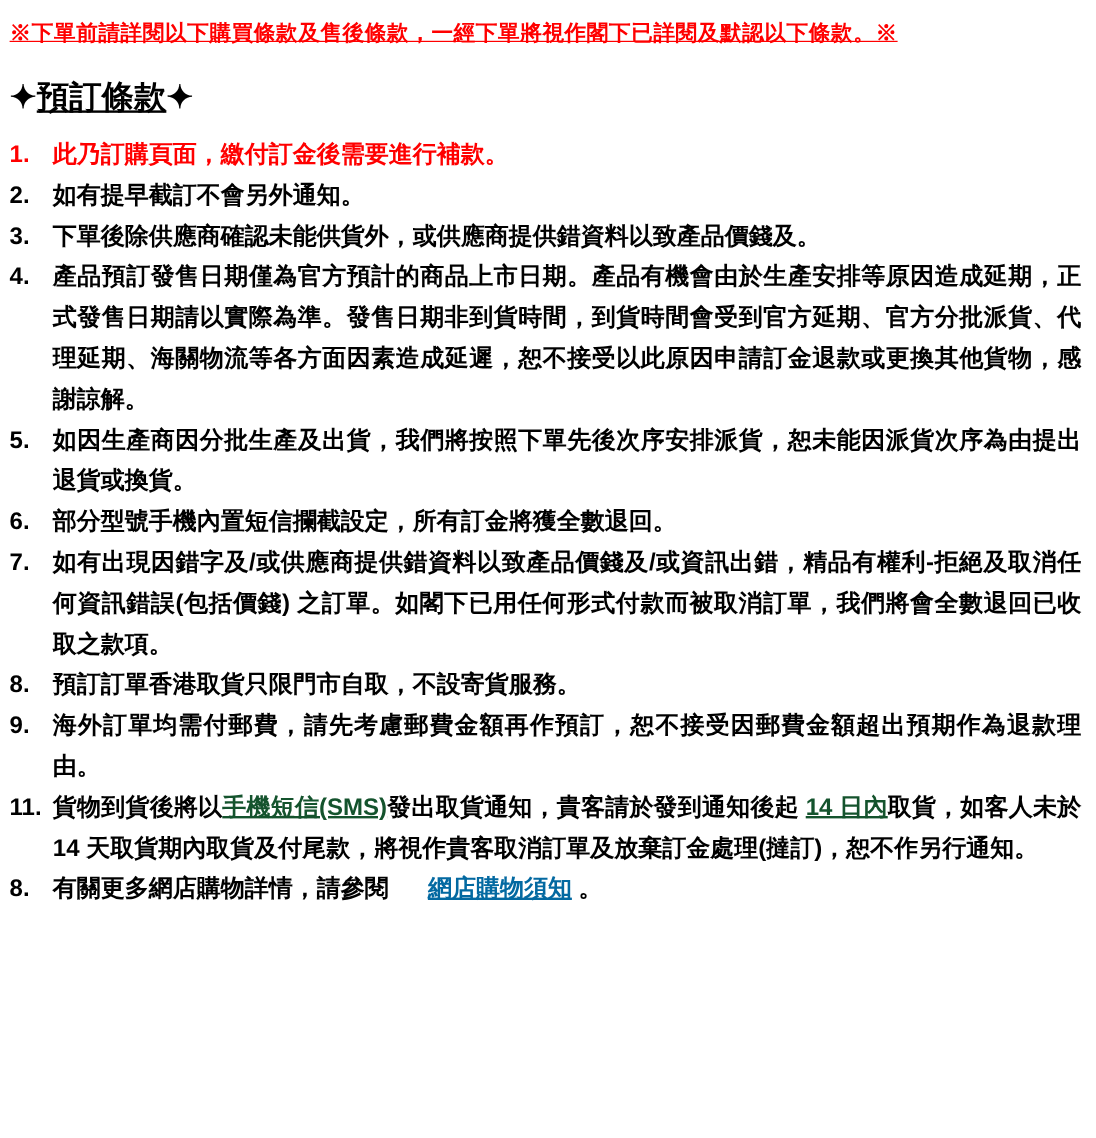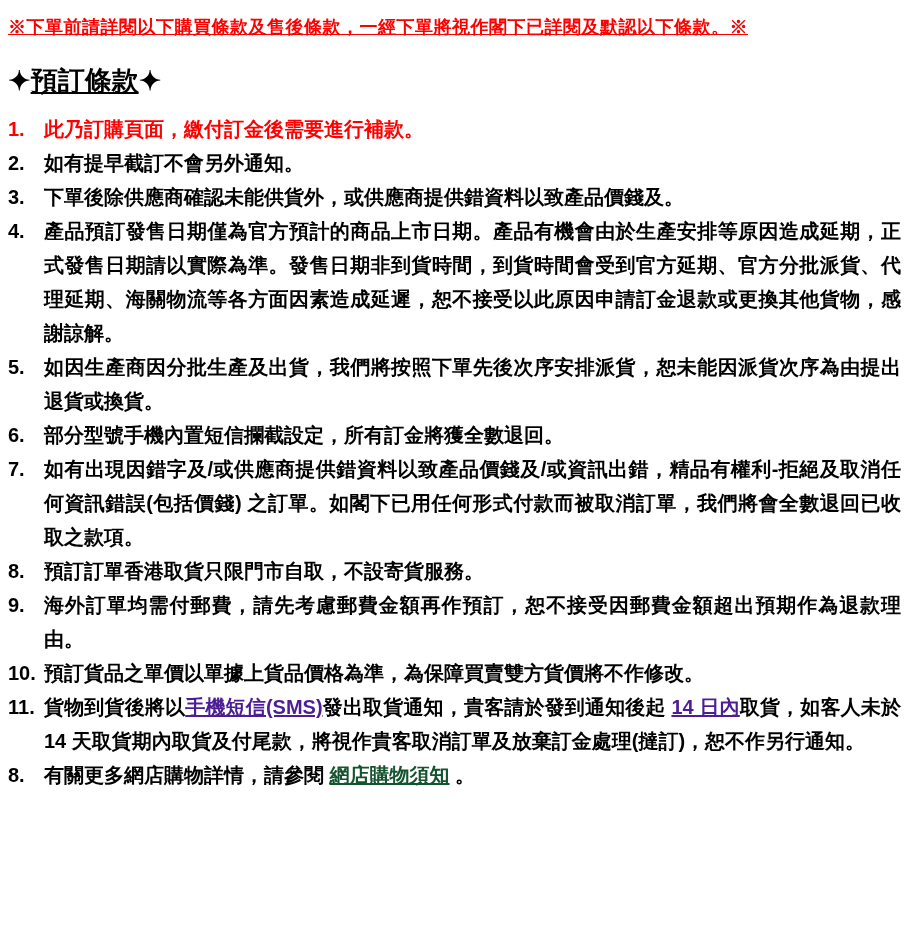--- a/index.html
+++ b/index.html
@@ -38,27 +38,28 @@
   }
   .term-marker {
     flex: 0 0 36px;
   }
   .term-content {
     flex: 1;
     text-align: justify;
   }
   .term-item.red { color: #ff0000; }
   .seg-highlight {
-    color: #4c1d95;
+    color: #14532d;
     text-decoration: underline;
   }
   .seg-link {
-    color: #14532d;
+    color: #0369a1;
     text-decoration: underline;
     cursor: pointer;
+    margin-left: 27px;
   }
 </style>
 </head>
 <body>
 
 <div class="page">
 
   <h1 class="page-title">※下單前請詳閱以下購買條款及售後條款，一經下單將視作閣下已詳閱及默認以下條款。※</h1>
 
   <h2 class="section-header">
@@ -96,24 +97,20 @@
       </div>
       <div class="term-item">
         <span class="term-marker">8.</span>
         <div class="term-content"><span>預訂訂單香港取貨只限門市自取，不設寄貨服務。</span></div>
       </div>
       <div class="term-item">
         <span class="term-marker">9.</span>
         <div class="term-content"><span>海外訂單均需付郵費，請先考慮郵費金額再作預訂，恕不接受因郵費金額超出預期作為退款理由。</span></div>
       </div>
       <div class="term-item">
-        <span class="term-marker">10.</span>
-        <div class="term-content"><span>預訂貨品之單價以單據上貨品價格為準，為保障買賣雙方貨價將不作修改。</span></div>
-      </div>
-      <div class="term-item">
         <span class="term-marker">11.</span>
         <div class="term-content"><span>貨物到貨後將以</span><span class="seg-highlight">手機短信(SMS)</span><span>發出取貨通知，貴客請於發到通知後起 </span><span class="seg-highlight">14 日內</span><span>取貨，如客人未於 14 天取貨期內取貨及付尾款，將視作貴客取消訂單及放棄訂金處理(撻訂)，恕不作另行通知。</span></div>
       </div>
       <div class="term-item">
         <span class="term-marker">8.</span>
         <div class="term-content"><span>有關更多網店購物詳情，請參閱 </span><a class="seg-link" href="#">網店購物須知</a><span> 。</span></div>
       </div>
     </div>
 
 </div>

